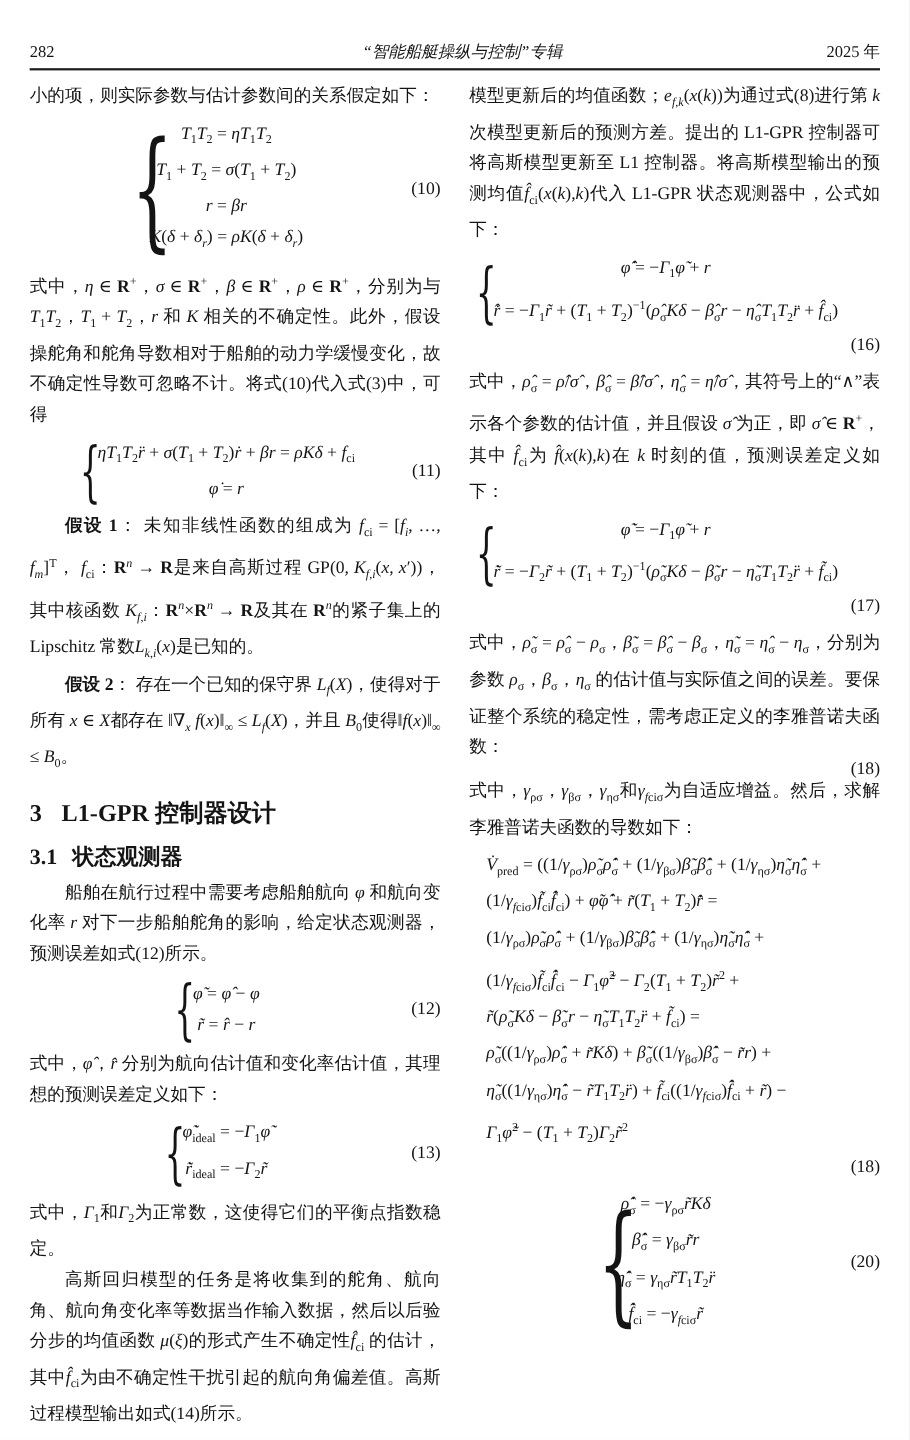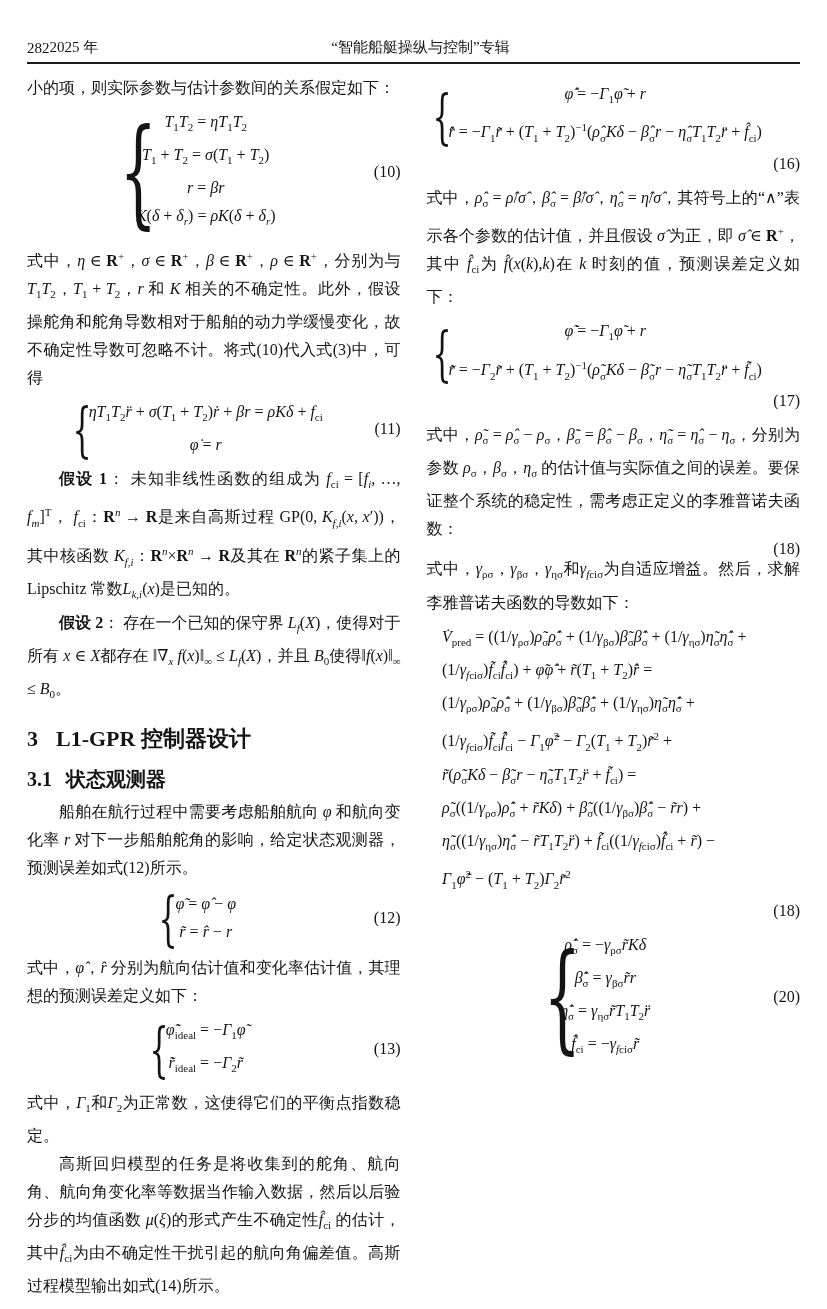--- a/index.html
+++ b/index.html
@@ -7,26 +7,26 @@
     position:relative;
     width:827px;height:1309px;
     background:#ffffff;
     overflow:hidden;
     font-family:"Liberation Serif","DejaVu Serif",serif;
     color:#141414;
   }
   
   .pg-header{
     position:absolute;left:27px;right:27px;top:38px;
-    display:flex;align-items:flex-end;
+    display:flex;align-items:flex-end;justify-content:space-between;
     font-size:15px;
     border-bottom:2px solid #1a1a1a;
     padding-bottom:5px;
   }
-  .pg-header .center{position:absolute;left:14px;right:0;text-align:center;}
+  .pg-header .center{position:absolute;left:14px;right:0;text-align:center;font-style:italic;}
   
   .content{
     position:absolute;left:27px;top:74px;width:773px;
     display:flex;gap:26px;
   }
   .col{width:374px;font-size:16px;line-height:28px;text-align:justify;}
   p.para{margin:0;}
   p.indent{text-indent:2em;}
   
   .h-sec{margin:16px 0 6px 0;font-size:22px;font-weight:bold;line-height:30px;}
@@ -142,20 +142,21 @@
             <div class="eq-line">((), ) = {((), ), ((), )}</div>
           </div>
         </div>
         <span class="eq-num">(14)</span>
       </div>
 
     </div>
 
     <div class="col">
 
+      <p class="para">模型更新后的均值函数；<i>e</i><sub><i>f</i>,<i>k</i></sub>(<i>x</i>(<i>k</i>))为通过式(8)进行第 <i>k</i> 次模型更新后的预测方差。提出的 L1-GPR 控制器可将高斯模型更新至 L1 控制器。将高斯模型输出的预测均值<i>f̂</i><sub>ci</sub>(<i>x</i>(<i>k</i>),<i>k</i>)代入 L1-GPR 状态观测器中，公式如下：</p>
 
       <div class="eq num-low">
         <div class="eq-body">
           <span class="lbrace brace-2">{</span>
           <div class="eq-lines">
             <div class="eq-line"><i>φ̂̇</i> = −<i>Γ</i><sub>1</sub><i>φ̃</i> + <i>r</i></div>
             <div class="eq-line"><i>r̂̇</i> = −<i>Γ</i><sub>1</sub><i>r̃</i> + (<i>T</i><sub>1</sub> + <i>T</i><sub>2</sub>)<sup>−1</sup>(<i>ρ̂</i><sub>σ</sub><i>Kδ</i> − <i>β̂</i><sub>σ</sub><i>r</i> − <i>η̂</i><sub>σ</sub><i>T</i><sub>1</sub><i>T</i><sub>2</sub><i>r̈</i> + <i>f̂</i><sub>ci</sub>)</div>
           </div>
         </div>
         <span class="eq-num">(16)</span>

